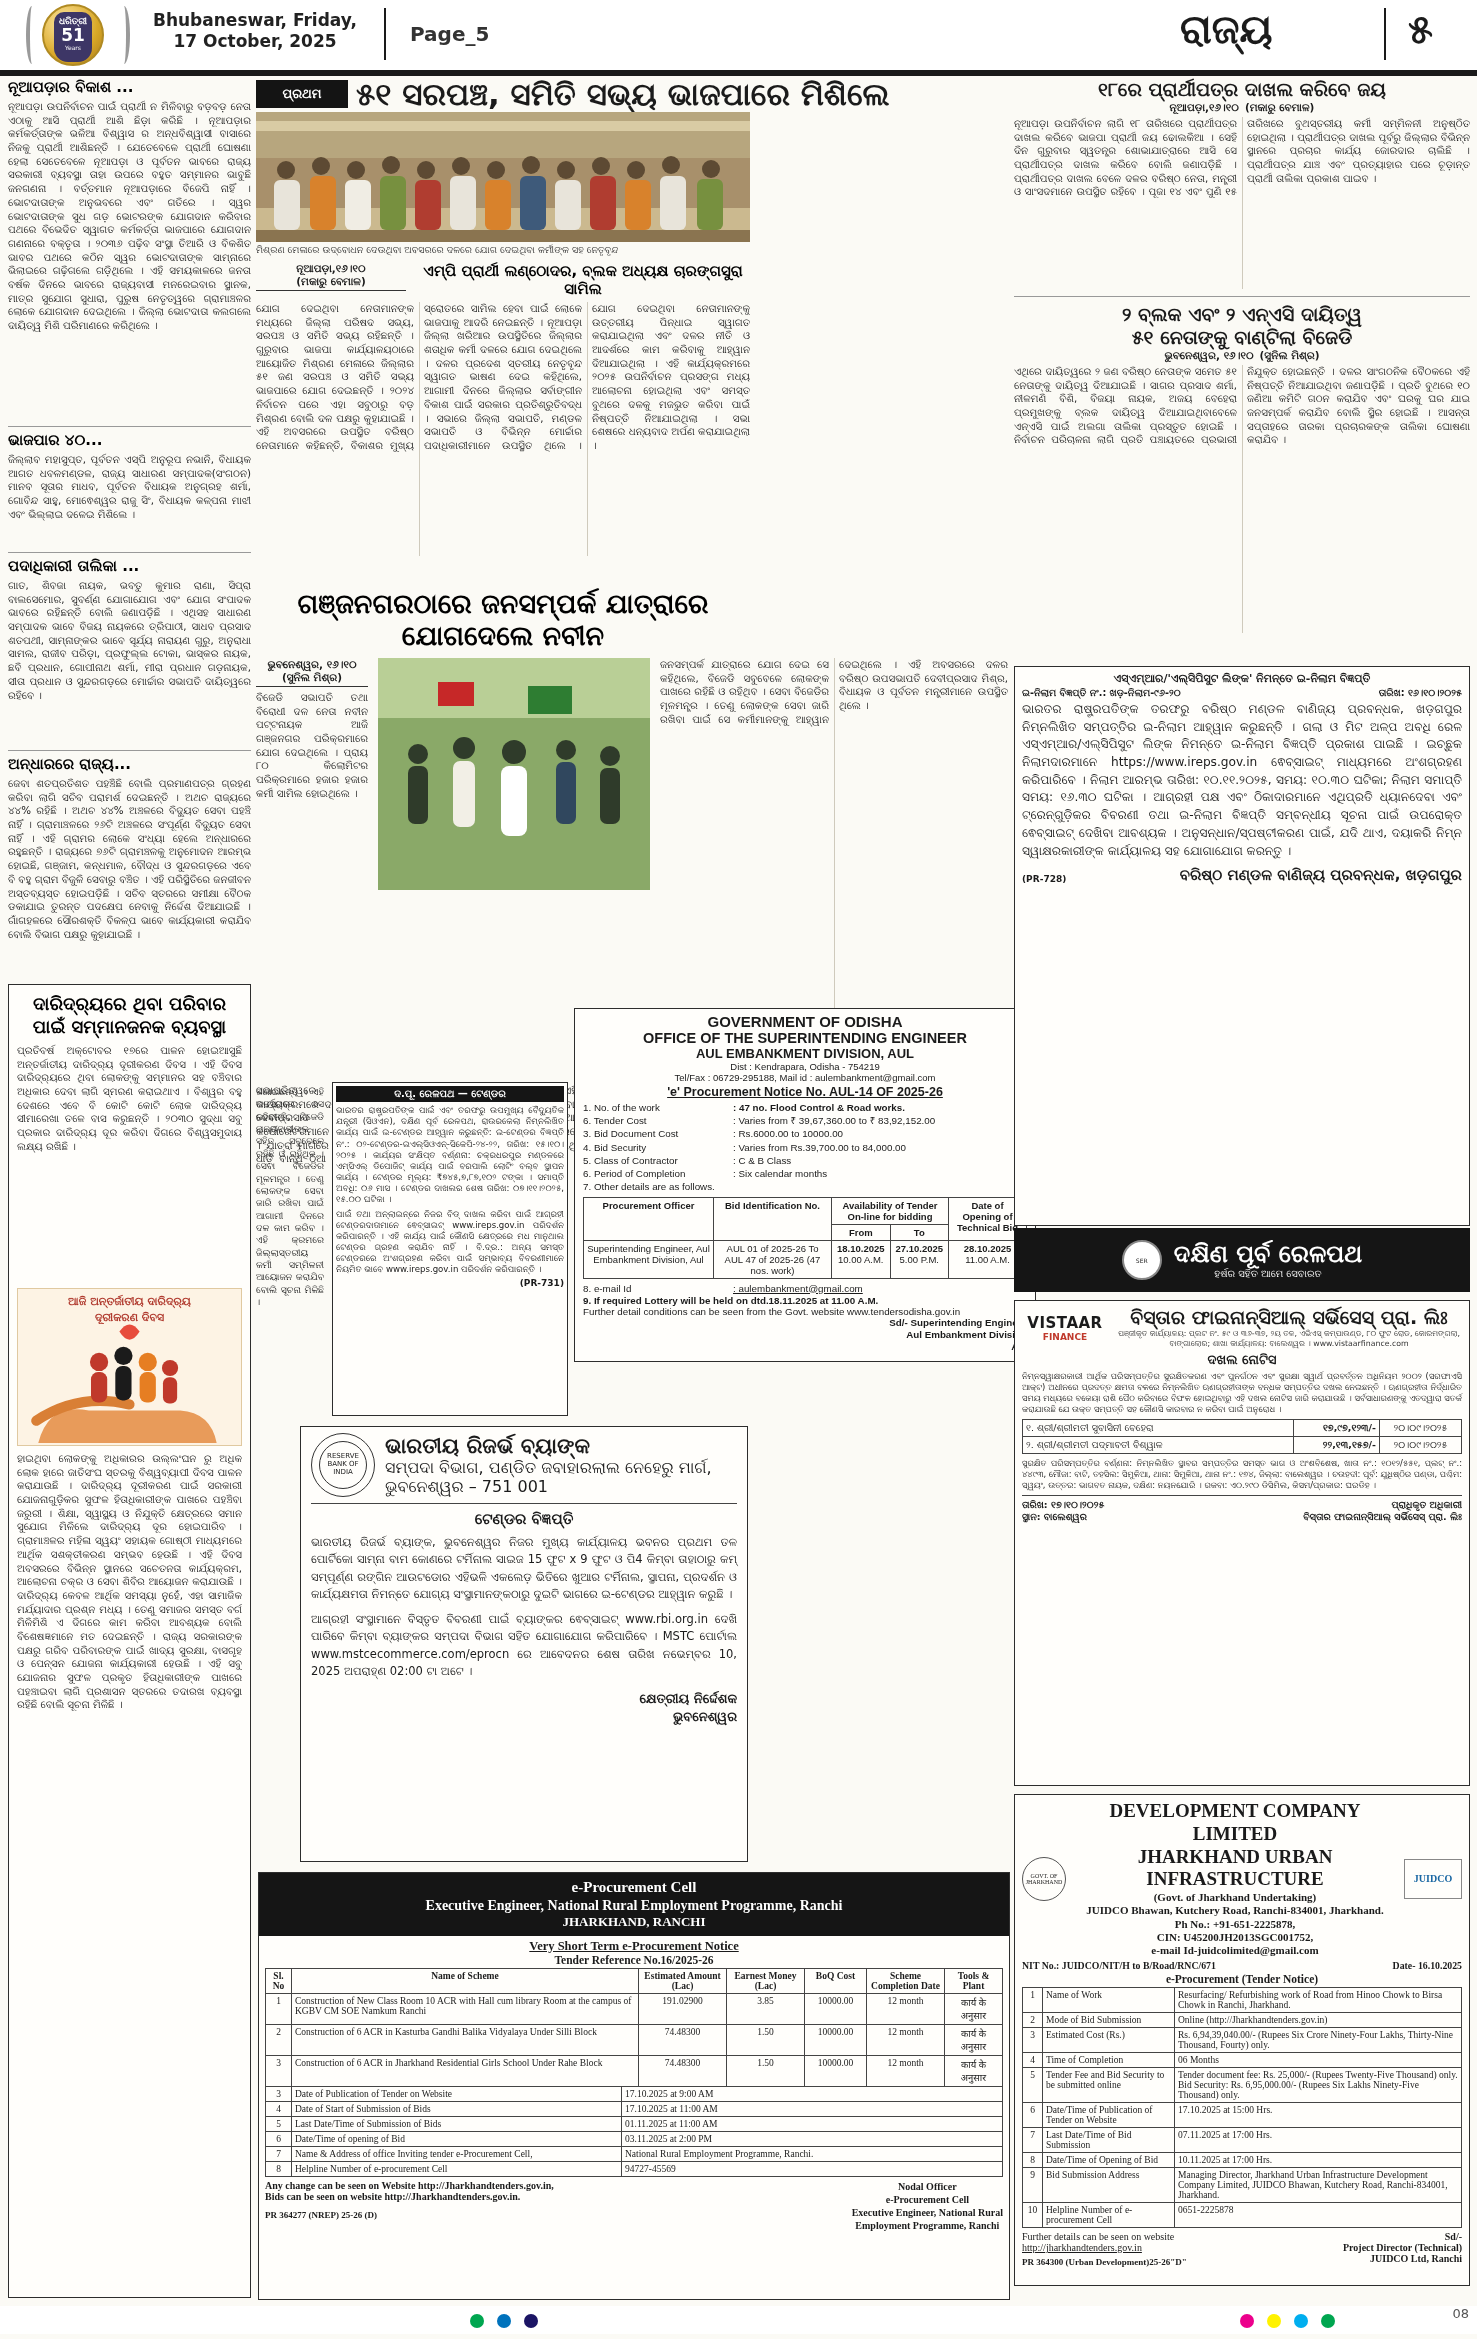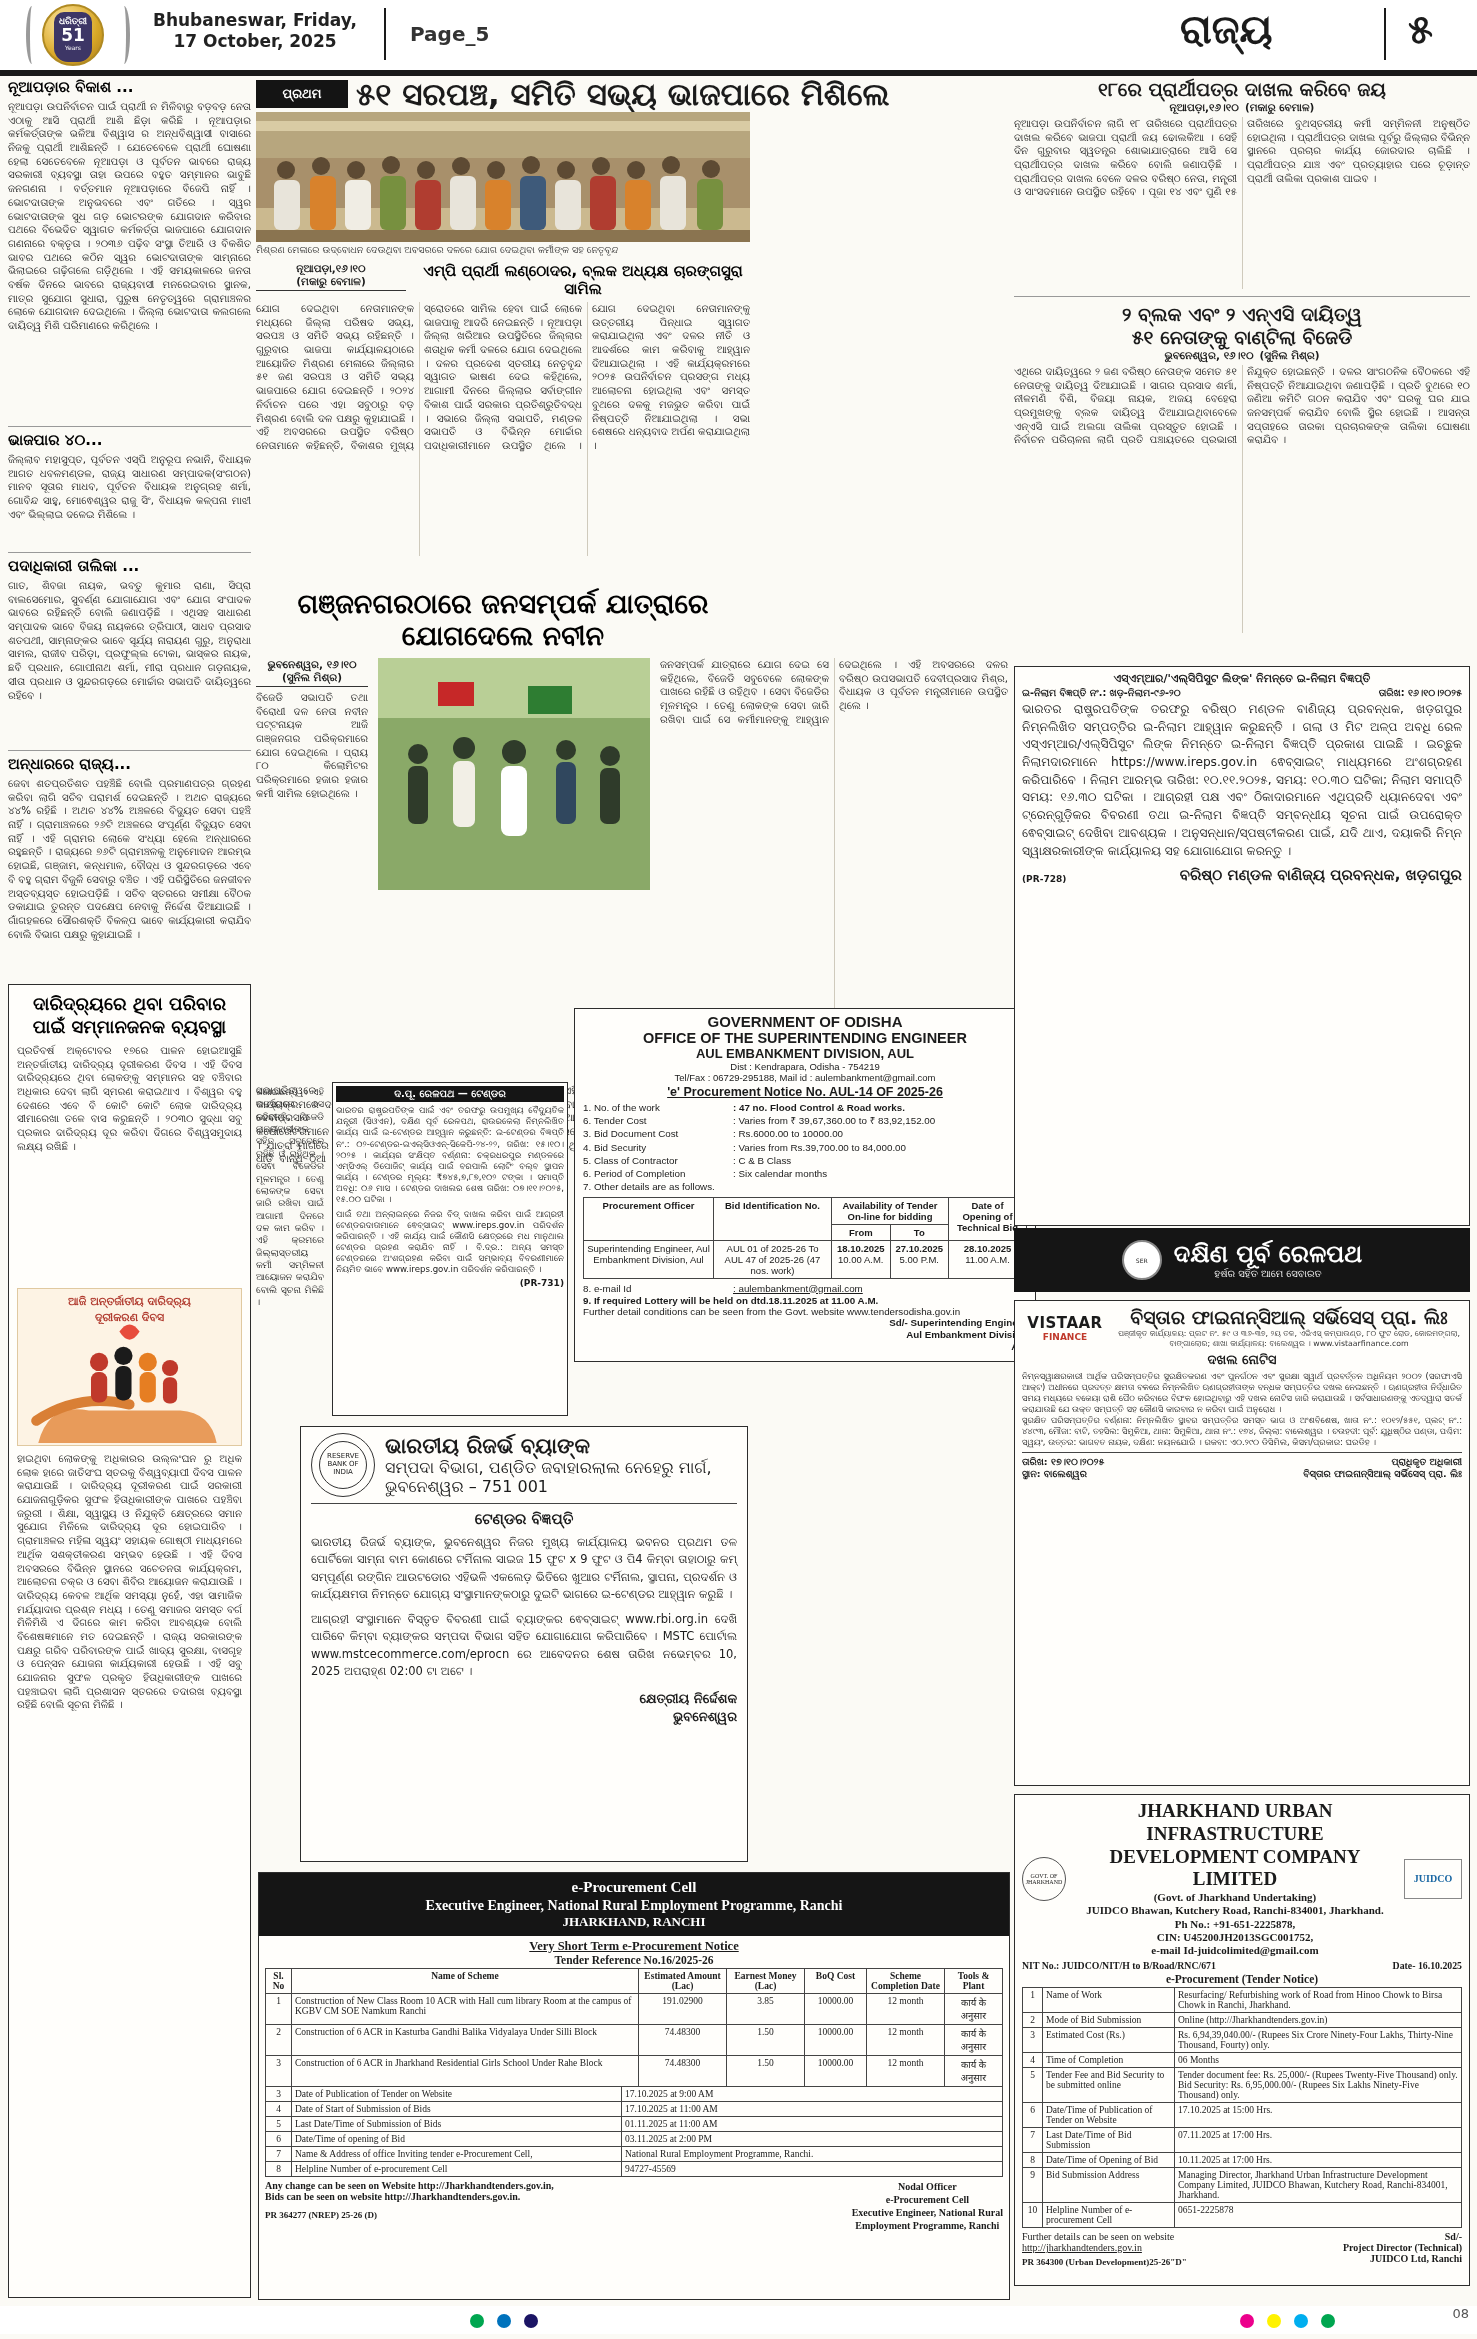--- a/index.html
+++ b/index.html
@@ -531,39 +531,53 @@
         <div class="w">VISTAAR</div>
         <div class="f">FINANCE</div>
       </div>
       <div style="flex:1;">
         <div class="vi-title">ବିସ୍ତାର ଫାଇନାନ୍ସିଆଲ୍ ସର୍ଭିସେସ୍ ପ୍ରା. ଲିଃ</div>
         <div class="vi-addr">ପଞ୍ଜୀକୃତ କାର୍ଯ୍ୟାଳୟ: ପ୍ଲଟ ନଂ. ୫୯ ଓ ୩୬-୩୭, ୨ୟ ତଳ, ଏଭିଏସ୍ କମ୍ପାଉଣ୍ଡ, ୮୦ ଫୁଟ ରୋଡ, କୋରମଙ୍ଗଲା, ବାଙ୍ଗାଲୋର; ଶାଖା କାର୍ଯ୍ୟାଳୟ: ବାଲେଶ୍ୱର । www.vistaarfinance.com</div>
       </div>
     </div>
     <div class="vi-sub">ଦଖଲ ନୋଟିସ</div>
     <div class="vi-bd">ନିମ୍ନସ୍ୱାକ୍ଷରକାରୀ ଆର୍ଥିକ ପରିସମ୍ପତ୍ତିର ସୁରକ୍ଷିତକରଣ ଏବଂ ପୁନର୍ଗଠନ ଏବଂ ସୁରକ୍ଷା ସ୍ୱାର୍ଥ ପ୍ରବର୍ତ୍ତନ ଅଧିନିୟମ ୨୦୦୨ (ସରଫାଏସି ଆକ୍ଟ) ଅଧୀନରେ ପ୍ରଦତ୍ତ କ୍ଷମତା ବଳରେ ନିମ୍ନଲିଖିତ ଋଣଗ୍ରହୀତାଙ୍କ ବନ୍ଧକ ସମ୍ପତ୍ତିର ଦଖଲ ନେଇଛନ୍ତି । ଋଣଗ୍ରହୀତା ନିର୍ଦ୍ଧାରିତ ସମୟ ମଧ୍ୟରେ ବକେୟା ରାଶି ପୈଠ କରିବାରେ ବିଫଳ ହୋଇଥିବାରୁ ଏହି ଦଖଲ ନୋଟିସ ଜାରି କରାଯାଉଛି । ସର୍ବସାଧାରଣଙ୍କୁ ଏତଦ୍ୱାରା ସତର୍କ କରାଯାଉଛି ଯେ ଉକ୍ତ ସମ୍ପତ୍ତି ସହ କୌଣସି କାରବାର ନ କରିବା ପାଇଁ ଅନୁରୋଧ ।</div>
+    <table class="tb" style="margin:4px 0;">
+      <tbody>
+          <tr>
+        <td>୧. ଶ୍ରୀ/ଶ୍ରୀମତୀ ସୁବାସିନୀ ବେହେରା</td>
+        <td style="width:86px; text-align:right; font-weight:bold;">୧୭,୯୭,୧୨୩/-</td>
+        <td style="width:82px; text-align:center;">୨୦।୦୯।୨୦୨୫</td>
+      </tr>
+      <tr>
+        <td>୨. ଶ୍ରୀ/ଶ୍ରୀମତୀ ପଦ୍ମାବତୀ ବିଶ୍ୱାଳ</td>
+        <td style="text-align:right; font-weight:bold;">୨୨,୧୩,୧୫୭/-</td>
+        <td style="text-align:center;">୨୦।୦୯।୨୦୨୫</td>
+      </tr>
+    </tbody>
+      </table>
     <div class="vi-bd">ସୁରକ୍ଷିତ ପରିସମ୍ପତ୍ତିର ବର୍ଣ୍ଣନା: ନିମ୍ନଲିଖିତ ସ୍ଥାବର ସମ୍ପତ୍ତିର ସମସ୍ତ ଭାଗ ଓ ଅଂଶବିଶେଷ, ଖାତା ନଂ.: ୧୦୧୨/୫୫୧, ପ୍ଲଟ୍ ନଂ.: ୪୪୯୩, ମୌଜା: ବାଟି, ତହସିଲ: ସିମୁଳିଆ, ଥାନା: ସିମୁଳିଆ, ଥାନା ନଂ.: ୧୭୪, ଜିଲ୍ଲା: ବାଲେଶ୍ୱର । ଚଉହଦୀ: ପୂର୍ବ: ଯୁଧିଷ୍ଠିର ପଣ୍ଡା, ପଶ୍ଚିମ: ସ୍ୱୟଂ, ଉତ୍ତର: ଭାଗବତ ନାୟକ, ଦକ୍ଷିଣ: ନୟନଯୋରି । ରକବା: ଏ୦.୨୯୦ ଡିସିମିଲ, କିସମ/ପ୍ରକାର: ଘରଡିହ ।</div>
     <div style="display:flex; justify-content:space-between; border-top:1px solid #444; margin-top:5px; padding-top:3px; font-size:9.5px; font-weight:bold;">
       <div>
         <div>ତାରିଖ: ୧୭।୧୦।୨୦୨୫</div>
         <div>ସ୍ଥାନ: ବାଲେଶ୍ୱର</div>
       </div>
       <div style="text-align:right;">
         <div>ପ୍ରାଧିକୃତ ଅଧିକାରୀ</div>
         <div>ବିସ୍ତାର ଫାଇନାନ୍ସିଆଲ୍ ସର୍ଭିସେସ୍ ପ୍ରା. ଲିଃ</div>
       </div>
     </div>
   </div>
 
   <div class="abs rc box juidco serif" style="top:1794px; height:492px;">
     <div class="ju-logos">
       <div class="ju-seal">GOVT. OF JHARKHAND</div>
       <div class="ju-head" style="flex:1; padding:0 4px;">
+        <div class="a">DEVELOPMENT COMPANY LIMITED</div>
         <div class="a">JHARKHAND URBAN INFRASTRUCTURE</div>
-        <div class="a">DEVELOPMENT COMPANY LIMITED</div>
         <div class="b">(Govt. of Jharkhand Undertaking)</div>
         <div class="c">JUIDCO Bhawan, Kutchery Road, Ranchi-834001, Jharkhand.</div>
         <div class="c">Ph No.: +91-651-2225878,</div>
         <div class="c">CIN: U45200JH2013SGC001752,</div>
         <div class="c">e-mail Id-juidcolimited@gmail.com</div>
       </div>
       <div class="ju-logo2">JUIDCO</div>
     </div>
     <div style="display:flex; justify-content:space-between;">
       <div class="ju-nit">NIT No.: JUIDCO/NIT/H to B/Road/RNC/671</div>

